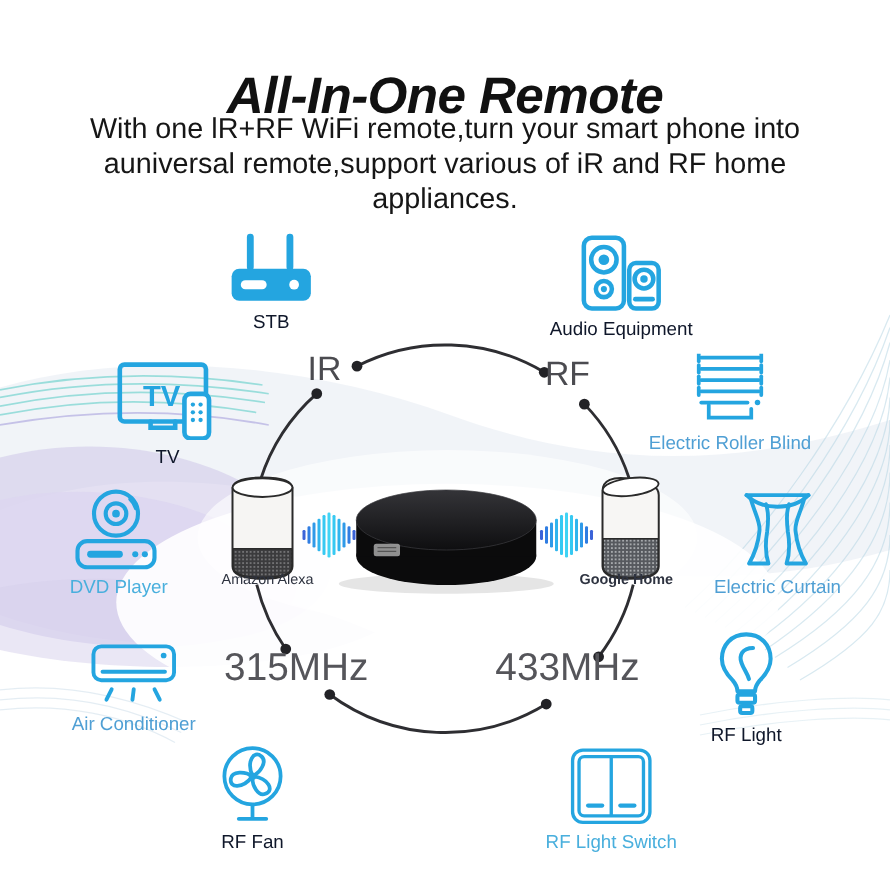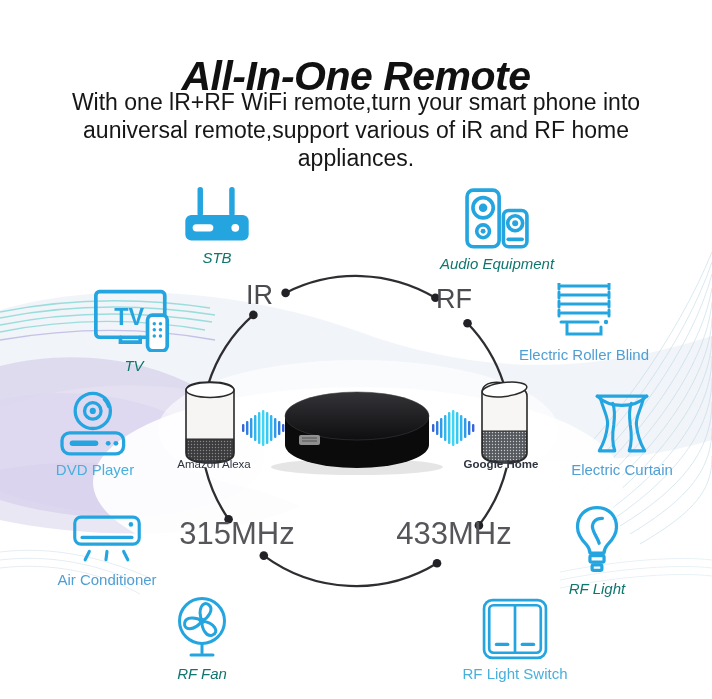--- a/index.html
+++ b/index.html
@@ -15,34 +15,34 @@
             font-size:23px;line-height:28px;color:#161616;}
 
   
   #bg{position:absolute;top:0;left:0;z-index:0;}
   #arcs{position:absolute;top:0;left:0;z-index:2;}
 
   
   .appliance{position:absolute;width:150px;display:flex;flex-direction:column;
              align-items:center;z-index:3;}
   .appliance .lbl{margin-top:5px;font-size:15px;white-space:nowrap;}
-  .lbl-muted{color:#0f766e;font-style:italic;}
+  .lbl-muted{color:#0f172a;}
   .lbl-blue{color:#4f9fd4;}
   .lbl-cyan{color:#49afdd;}
 
   .ap-stb{left:142px;top:186px;}
   .ap-audio{left:422px;top:188px;}
   .ap-tv{left:59px;top:288px;}
   .ap-blind{left:509px;top:283px;}
   .ap-dvd{left:20px;top:390px;}
   .ap-curtain{left:547px;top:392px;}
   .ap-ac{left:32px;top:514px;}
   .ap-light{left:522px;top:505px;text-align:right;}
   .ap-fan{left:127px;top:594px;}
-  .ap-switch{left:440px;top:598px;}
+  .ap-switch{left:414px;top:598px;}
 
   
   .sig{position:absolute;z-index:3;color:#4b4b50;}
   .sig-ir{left:246px;top:280px;font-size:27px;}
   .sig-rf{left:436px;top:284px;font-size:27px;}
   .sig-freq{width:130px;text-align:center;font-size:31px;color:#55555a;}
   .sig-315{left:172px;top:516px;}
   .sig-433{left:389px;top:516px;}
 
   

